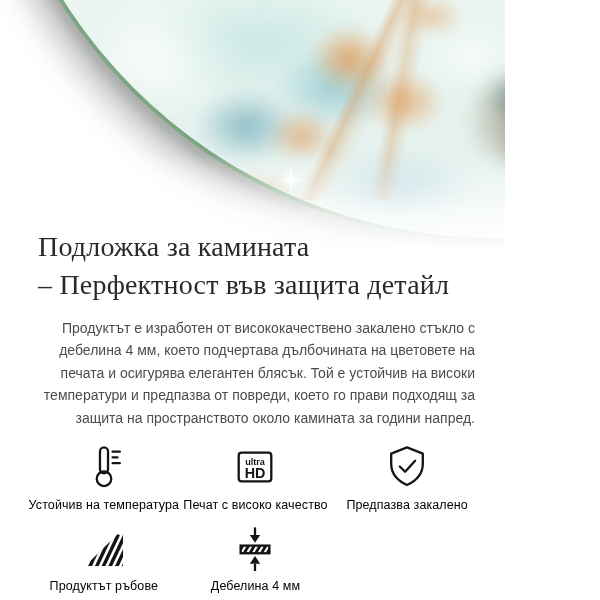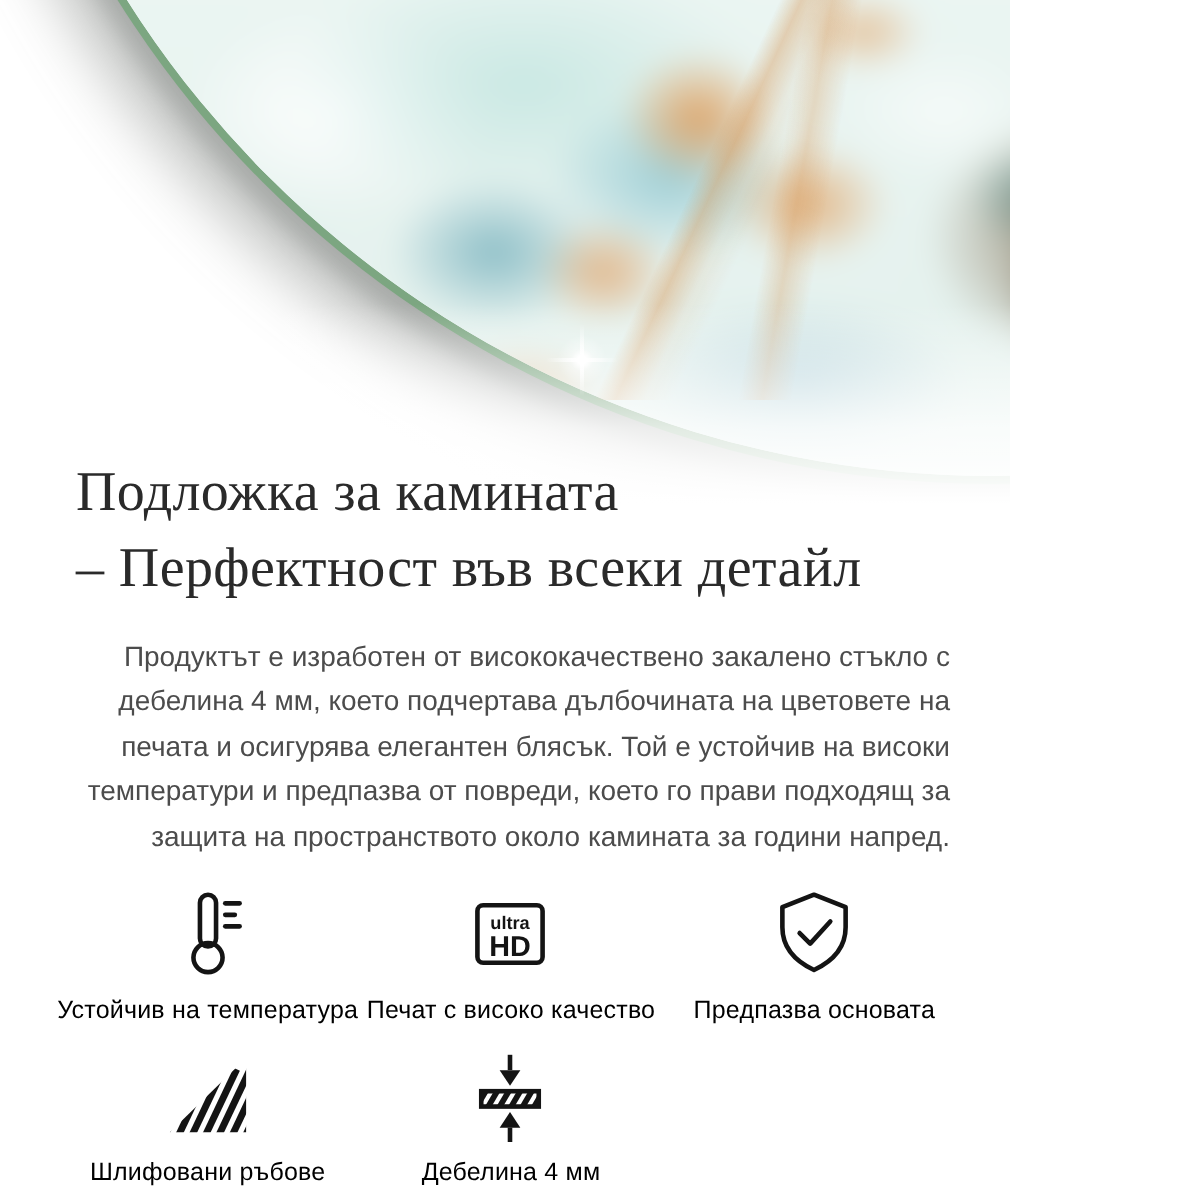--- a/index.html
+++ b/index.html
@@ -70,21 +70,21 @@
   <div class="hero">
     <div class="glass-circle">
       <div class="glass-art"></div>
     </div>
     <div class="glass-veins"></div>
     <div class="sparkle"></div>
     <div class="hero-fade"></div>
   </div>
 
   <div class="content">
-    <h1><span>Подложка за камината</span><br><span>– Перфектност във всеки детайл</span></h1>
+    <h1><span>Подложка за камината</span><br><span>– Перфектност във защита детайл</span></h1>
 
     <p class="descr">Продуктът е изработен от висококачествено закалено стъкло с дебелина 4 мм, което подчертава дълбочината на цветовете на печата и осигурява елегантен блясък. Той е устойчив на високи температури и предпазва от повреди, което го прави подходящ за защита на пространството около камината за години напред.</p>
 
     <div class="features">
 
       <div class="feature">
         <svg viewBox="0 0 48 48">
           <g class="ico" stroke-linecap="round">
             <rect x="19.8" y="3.5" width="8.4" height="27" rx="4.2"></rect>
             <circle cx="24" cy="36.3" r="7.6"></circle>
@@ -103,42 +103,42 @@
           <text x="24" y="35.5" text-anchor="middle" font-family="Liberation Sans, sans-serif" font-size="15" font-weight="bold" fill="#141414">HD</text>
         </svg>
         <div class="flabel">Печат с високо качество</div>
       </div>
 
       <div class="feature">
         <svg viewBox="0 0 48 48">
           <path class="ico" stroke-linejoin="round" d="M24 3.5 L40.5 10 V20.5 C40.5 30.8 33.8 38.2 24 42.8 C14.2 38.2 7.5 30.8 7.5 20.5 V10 Z"></path>
           <path class="ico" stroke-width="2.6" stroke-linecap="round" stroke-linejoin="round" d="M16.5 23.5 L22 29 L32.5 17.5"></path>
         </svg>
-        <div class="flabel">Предпазва основата</div>
+        <div class="flabel">Предпазва закалено</div>
       </div>
 
 
       <div class="feature">
         <svg viewBox="0 0 48 48">
           <defs>
               <clipPath id="edgeclip">
                 <polygon points="4,43 44,43 44,4"></polygon>
               </clipPath>
             </defs>
           <g clip-path="url(#edgeclip)" stroke="#141414" stroke-width="3.6">
             <line x1="0" y1="48" x2="18" y2="10"></line>
             <line x1="7" y1="48" x2="25" y2="10"></line>
             <line x1="14" y1="48" x2="32" y2="10"></line>
             <line x1="21" y1="48" x2="39" y2="10"></line>
             <line x1="28" y1="48" x2="46" y2="10"></line>
             <line x1="35" y1="48" x2="53" y2="10"></line>
             <line x1="42" y1="48" x2="60" y2="10"></line>
           </g>
         </svg>
-        <div class="flabel">Шлифовани ръбове</div>
+        <div class="flabel">Продуктът ръбове</div>
       </div>
 
       <div class="feature">
         <svg viewBox="0 0 48 48">
           <defs>
               <clipPath id="barclip">
                 <rect x="9" y="21.5" width="30" height="8"></rect>
               </clipPath>
             </defs>
           <line class="ico" x1="24" y1="2.5" x2="24" y2="10.5"></line>

